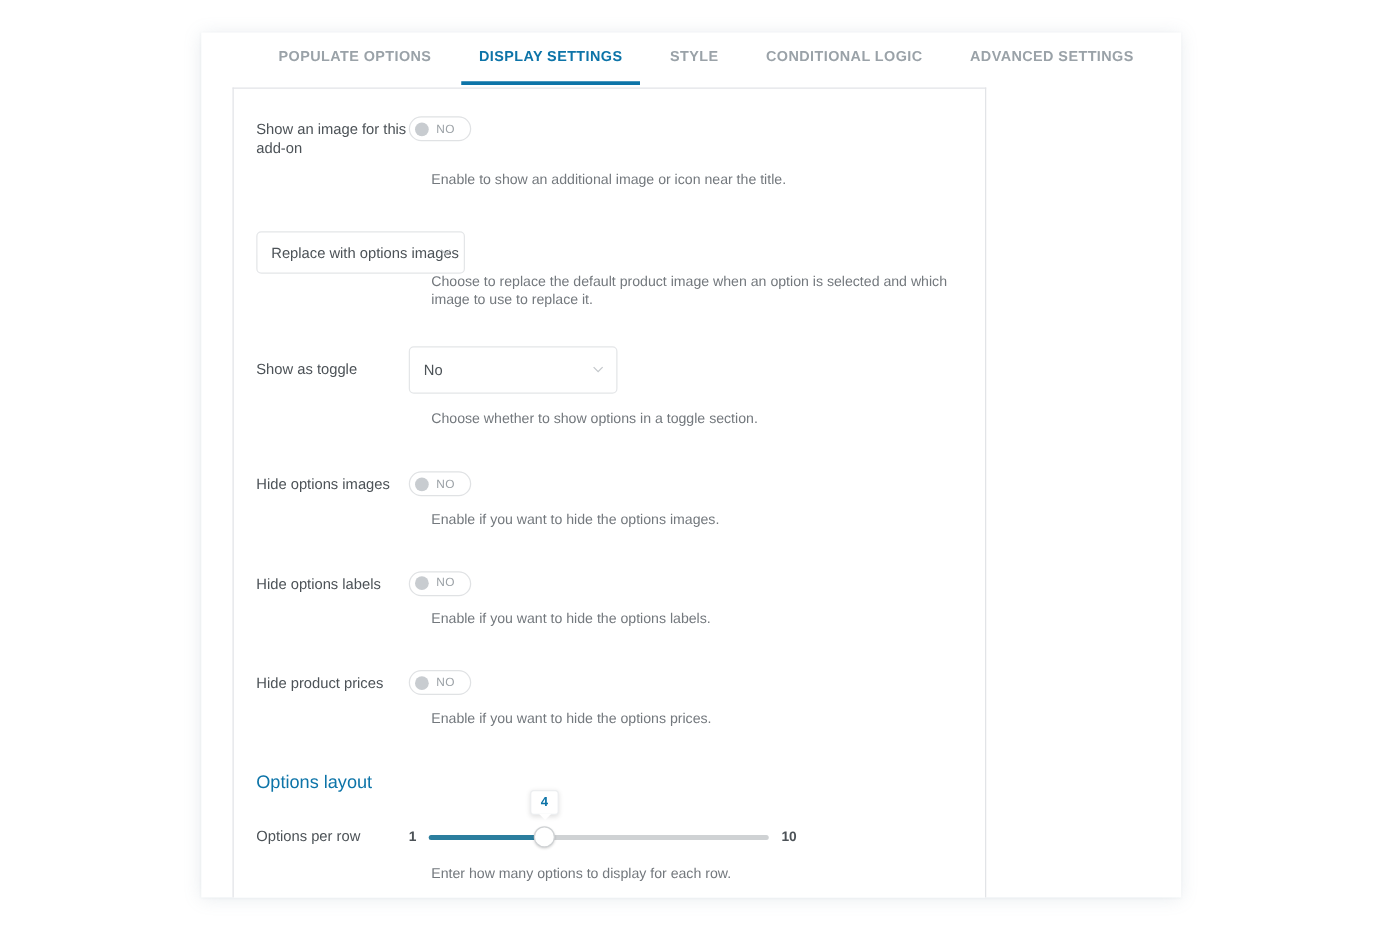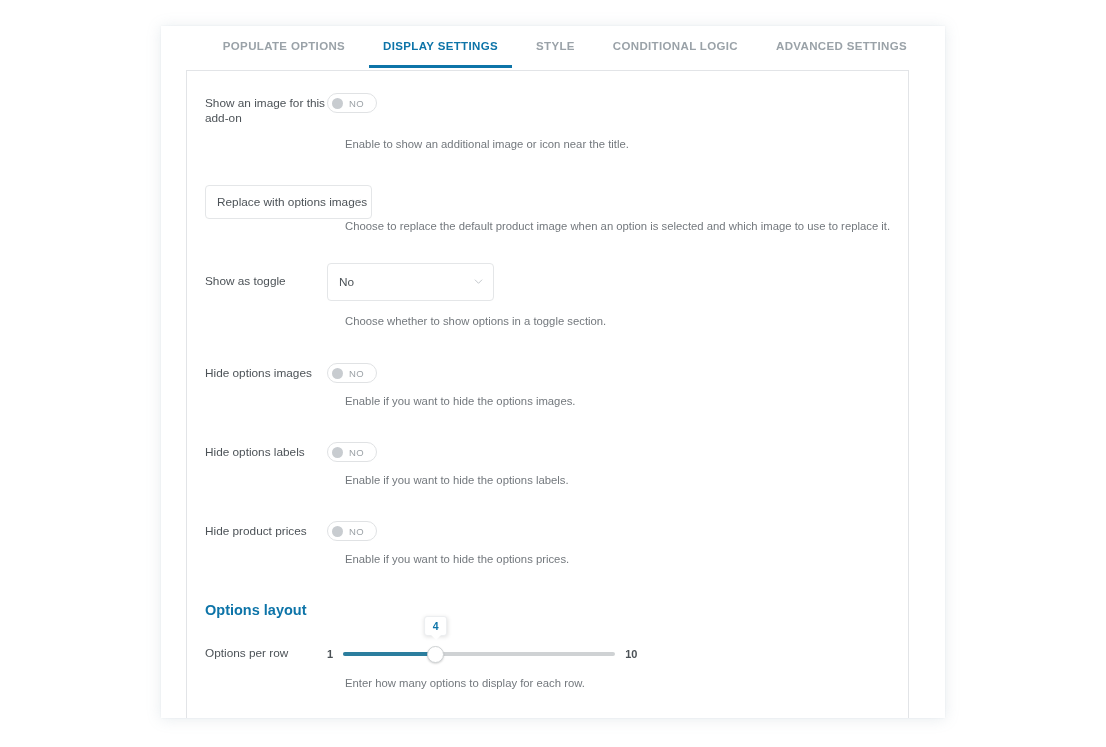--- a/index.html
+++ b/index.html
@@ -47,21 +47,21 @@
     position:absolute;
     left:-14px; right:-14px; bottom:-2px;
     height:3px;
     background:#0d74a8;
   }
 
   
   #panel {
     position:absolute;
     left:25px; top:44px;
-    width:723px; height:648px;
+    width:603px; height:648px;
     border:1px solid #e2e4e7;
     border-bottom:none;
     background:#ffffff;
     overflow:hidden;
   }
 
   
   .row {
     position:relative;
     padding:0 0 0 18px;
@@ -131,21 +131,21 @@
     right:10px; top:50%;
     width:9px; height:9px;
     margin-top:-5px;
     pointer-events:none;
   }
   .chev svg { display:block; }
 
   
   .section-head {
     font-size:14.5px;
-    font-weight:bold;
+    font-weight:normal;
     color:#0d74a8;
     padding-left:18px;
   }
 
   
   .slider-wrap {
     position:relative;
     display:flex;
     align-items:center;
     height:20px;

